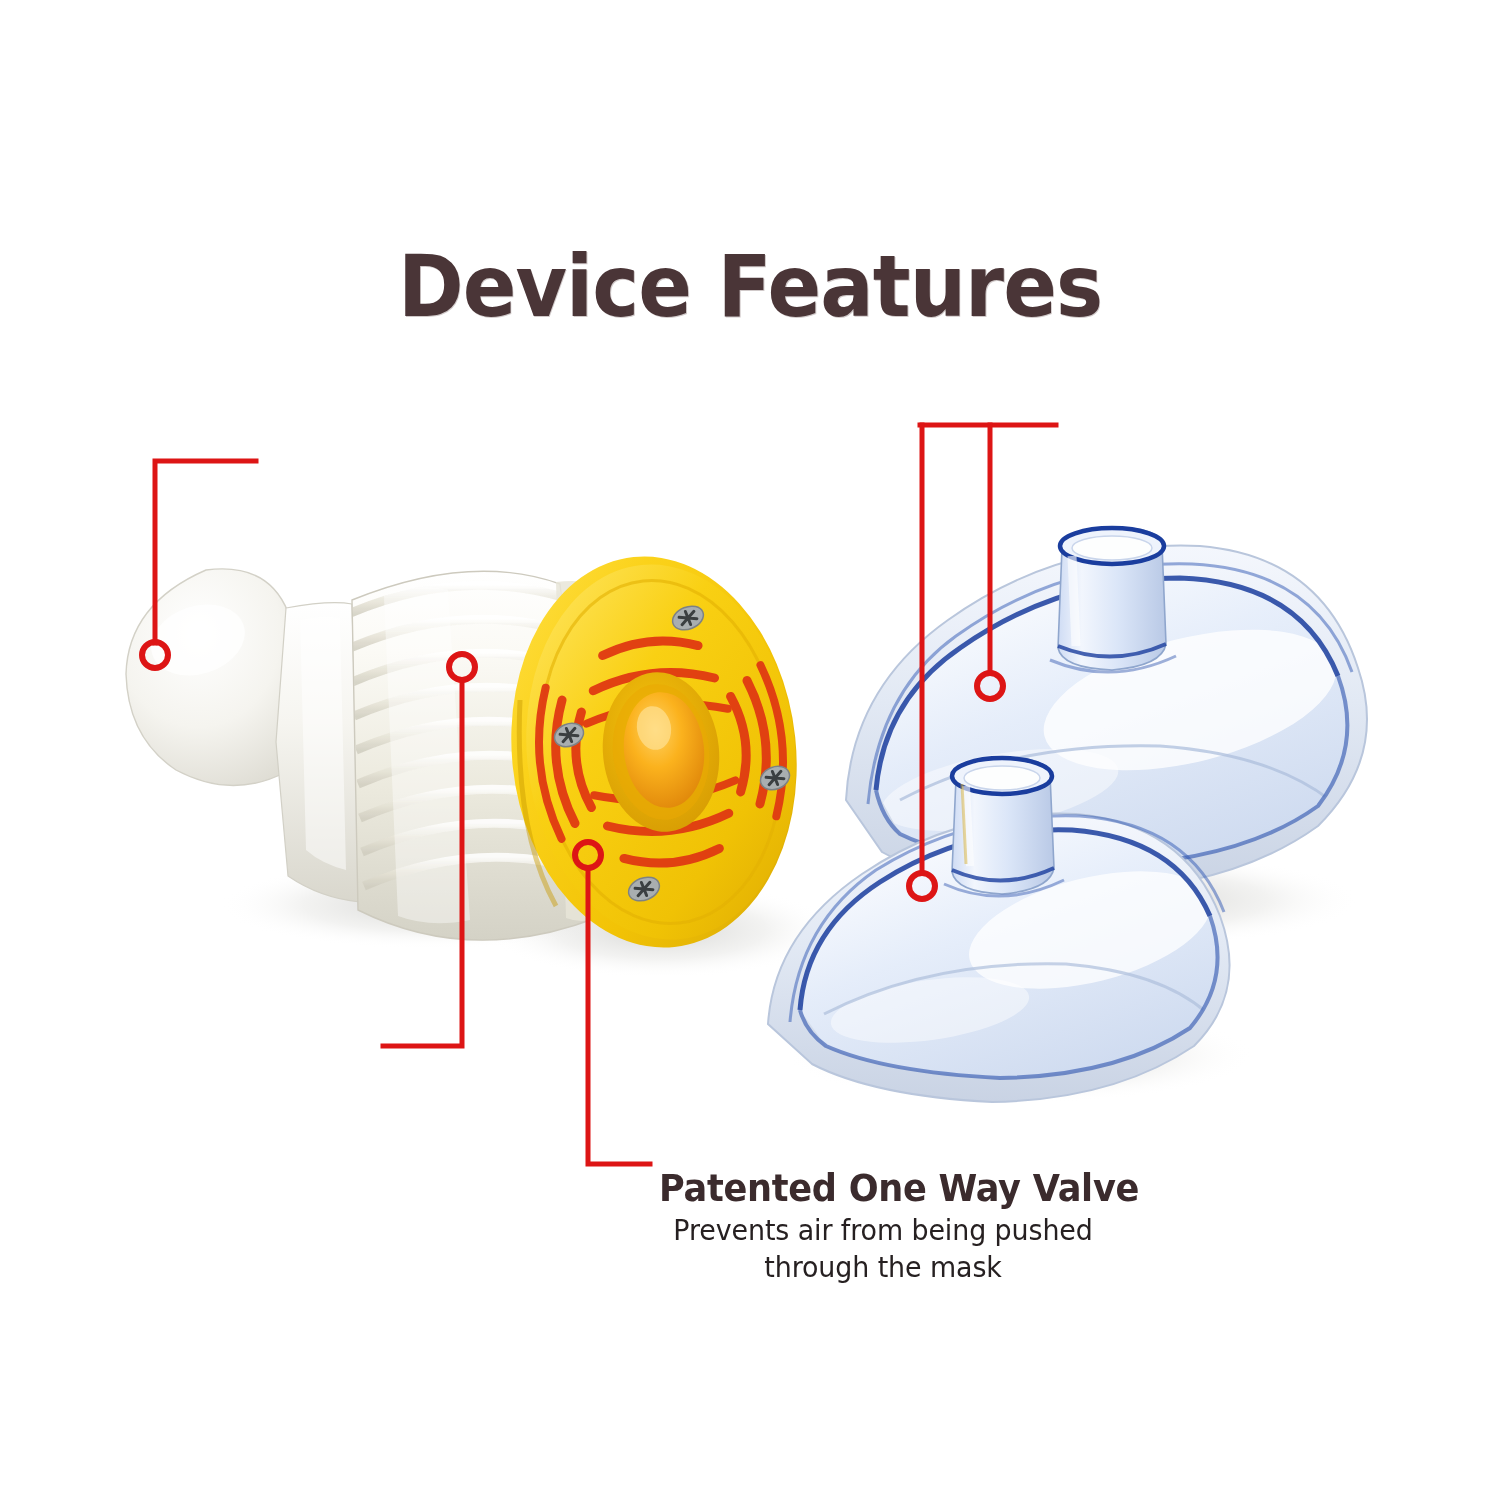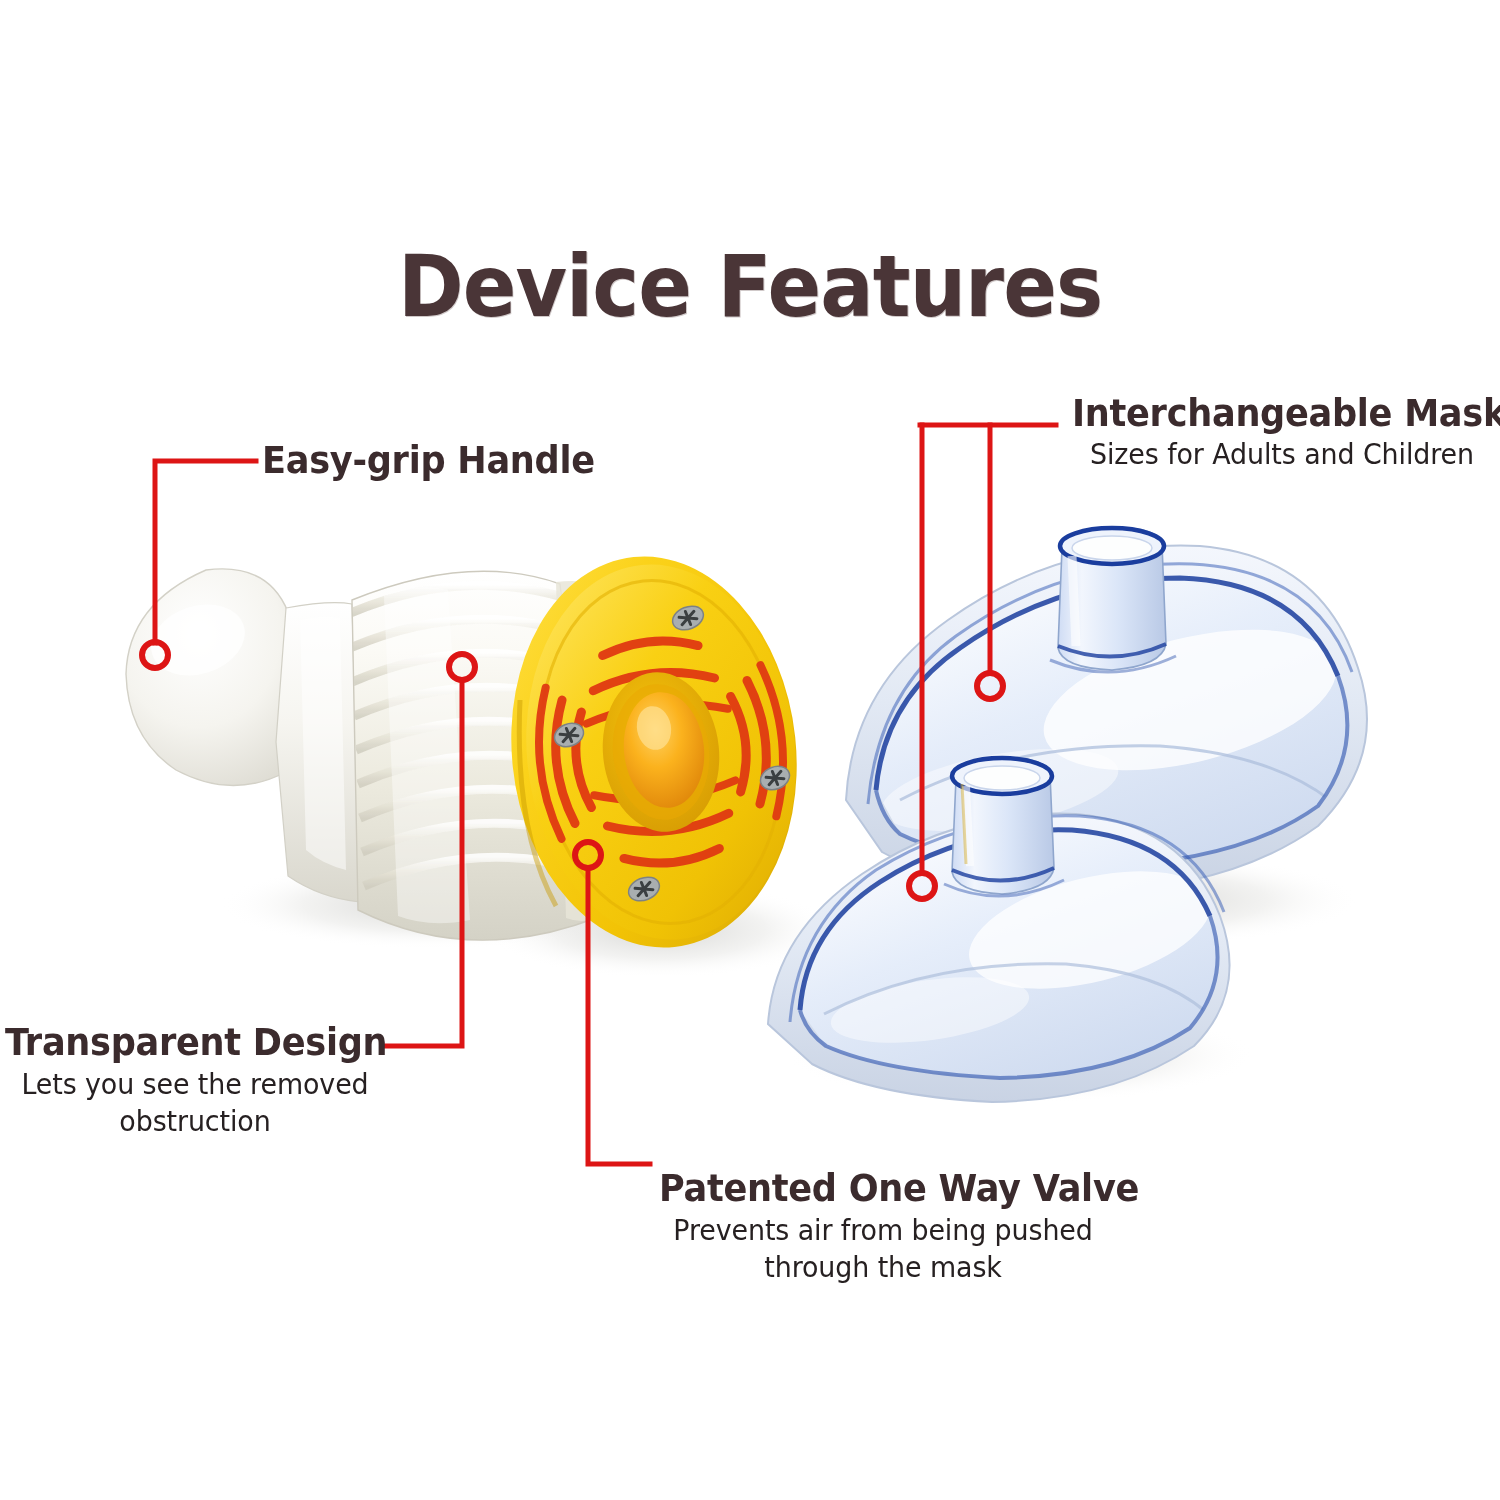--- a/index.html
+++ b/index.html
@@ -304,32 +304,21 @@
       <circle cx="155" cy="655" r="13"></circle>
       <circle cx="462" cy="667" r="13"></circle>
       <circle cx="588" cy="855" r="13"></circle>
       <circle cx="990" cy="686" r="13"></circle>
       <circle cx="922" cy="886" r="13"></circle>
     </g>
   </svg>
 
   <div class="title">Device Features</div>
 
-  <div class="label lbl-handle">
-    <div class="hd">Easy-grip Handle</div>
-  </div>
-
-  <div class="label lbl-mask">
-    <div class="hd">Interchangeable Mask</div>
-    <div class="sub">Sizes for Adults and Children</div>
-  </div>
-
-  <div class="label lbl-transparent">
-    <div class="hd">Transparent Design</div>
-    <div class="sub">Lets you see the removed obstruction</div>
-  </div>
+
+
 
   <div class="label lbl-valve">
     <div class="hd">Patented One Way Valve</div>
     <div class="sub">Prevents air from being pushed through the mask</div>
   </div>
 
 </div>
 
 </body></html>

